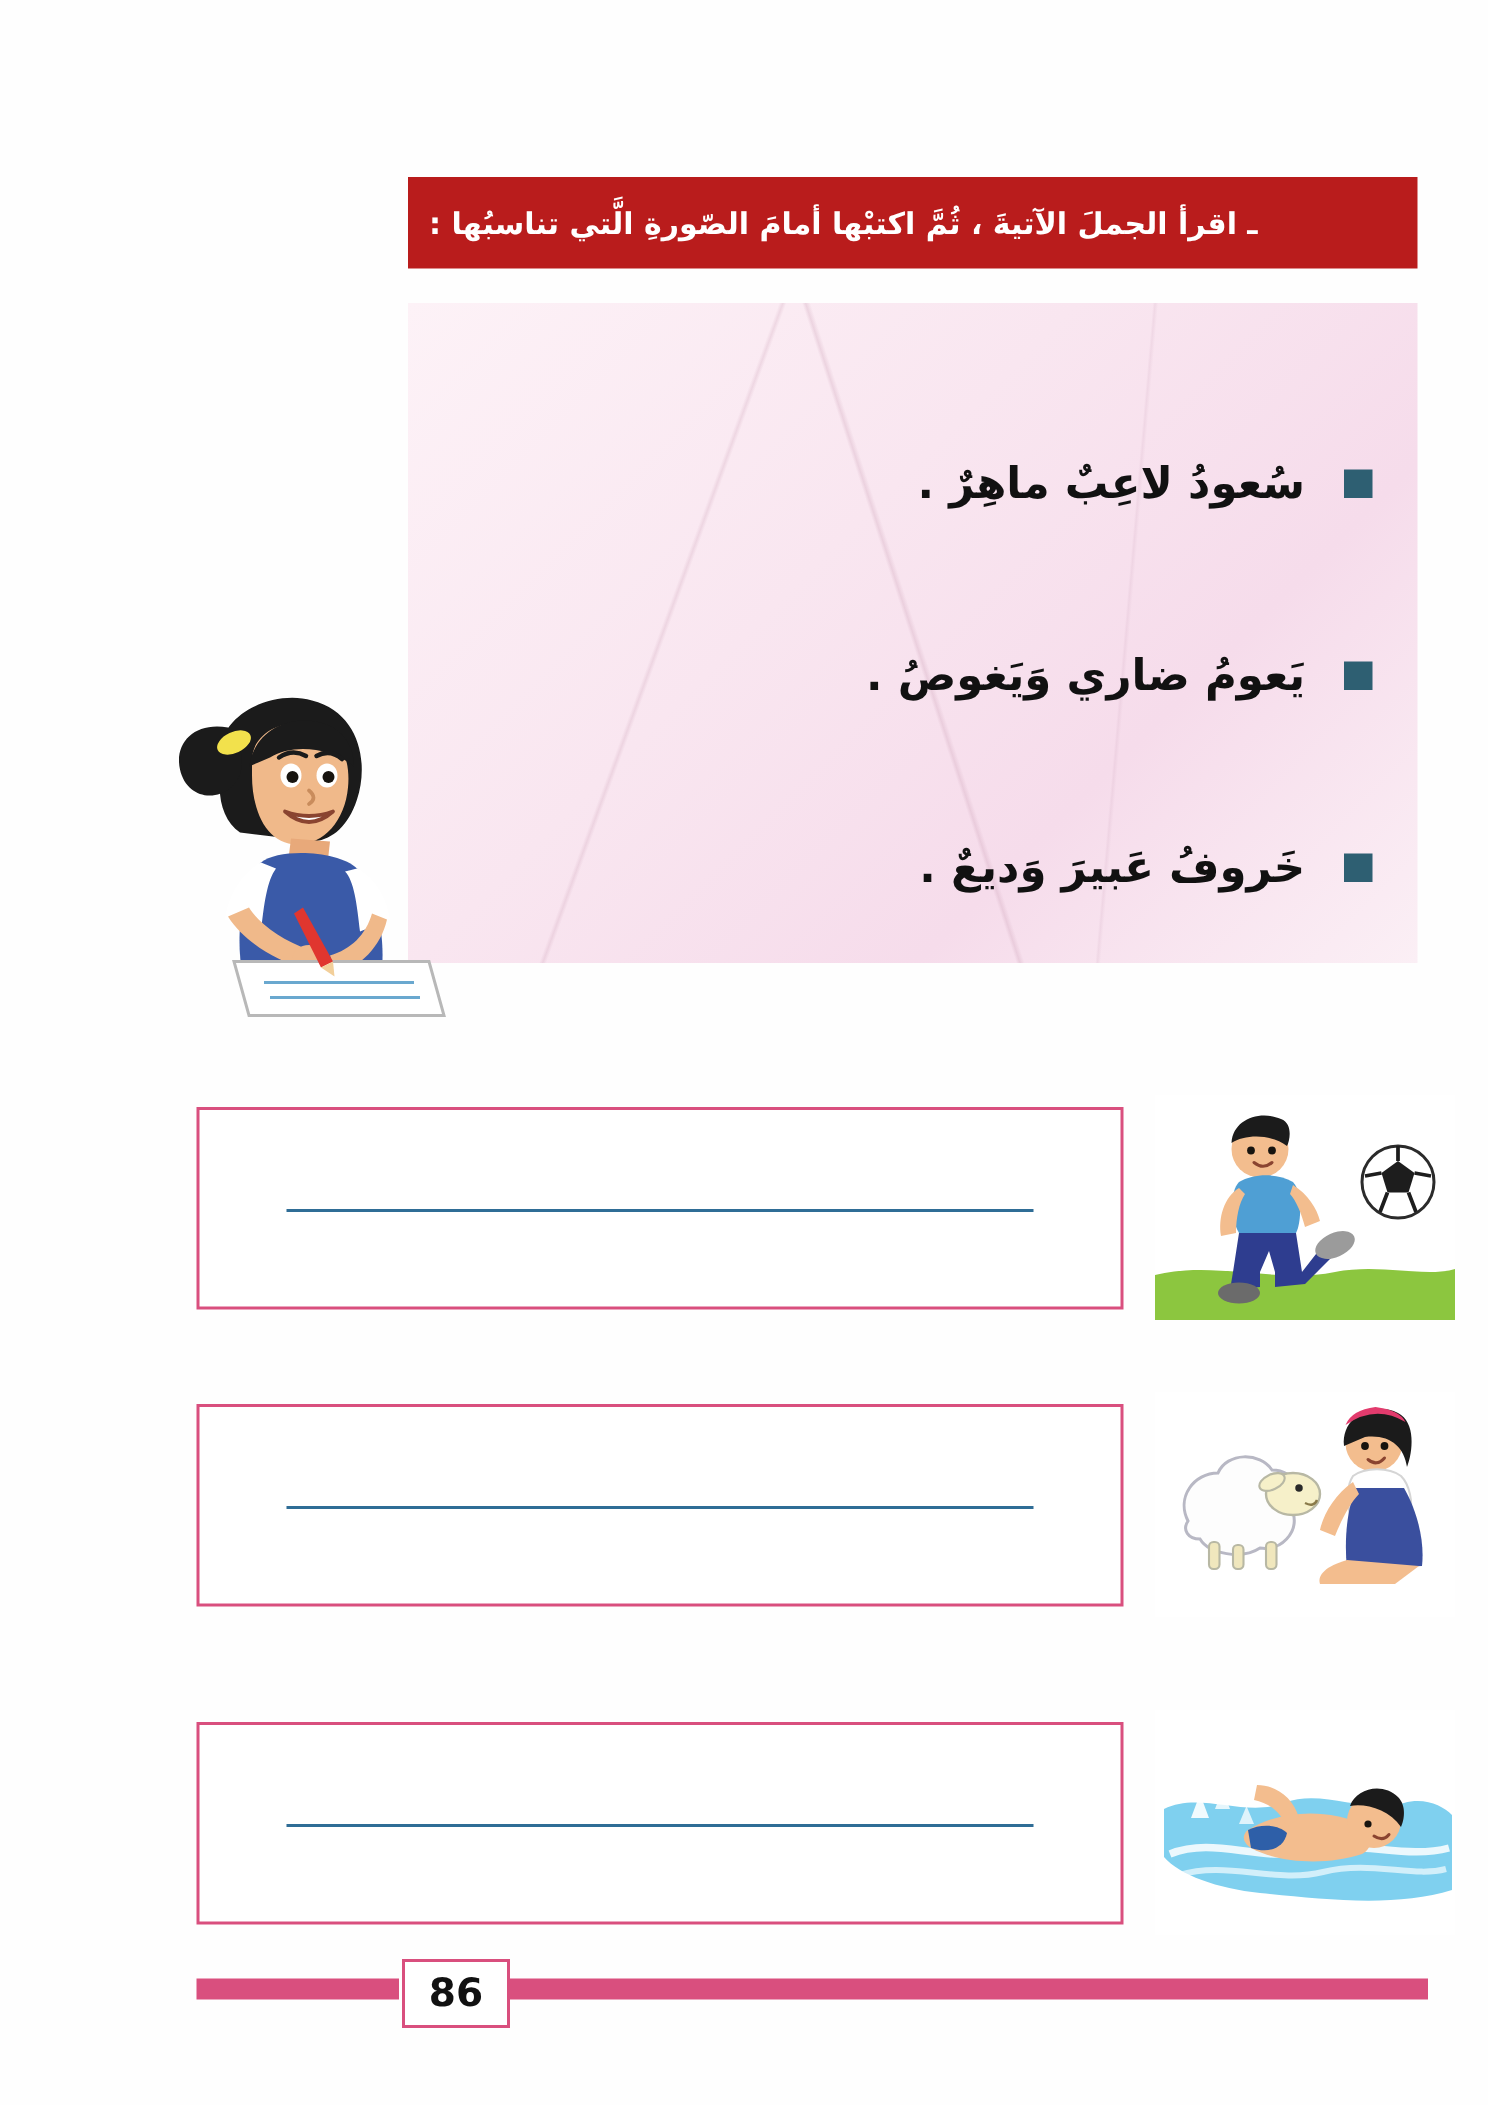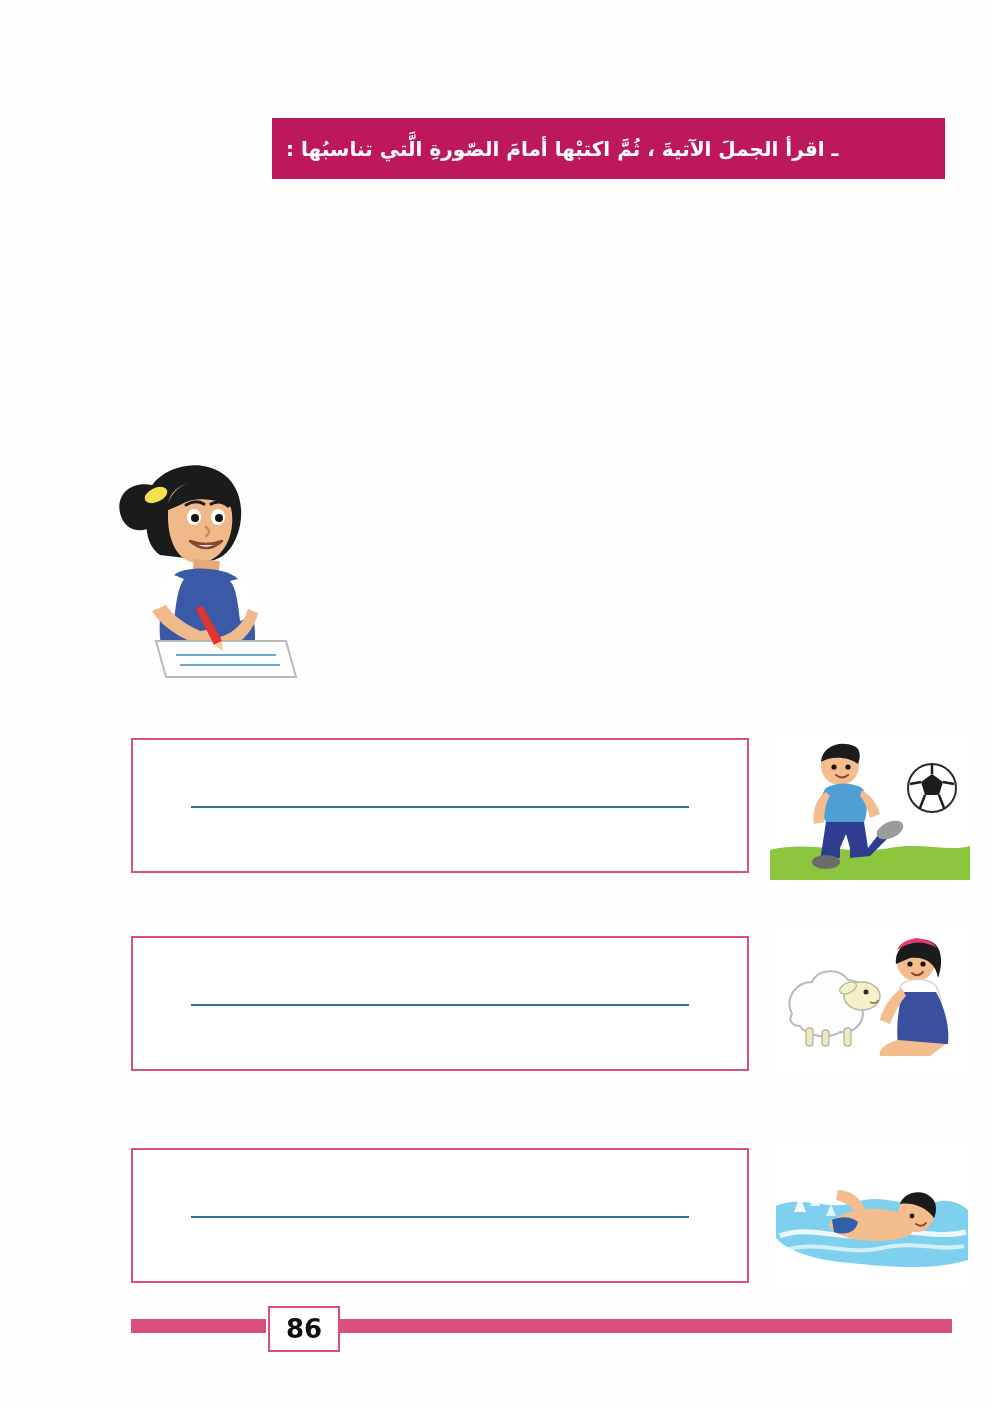--- a/index.html
+++ b/index.html
@@ -21,21 +21,21 @@
     background: #fefefe;
   }
 
   
   .instruction-banner {
     position: absolute;
     top: 118px;
     right: 47px;
     width: 673px;
     height: 61px;
-    background: #be185d;
+    background: #b91c1c;
     display: flex;
     align-items: center;
     justify-content: flex-end;
     box-sizing: border-box;
     padding: 0 18px 0 14px;
   }
   .instruction-text {
     color: #ffffff;
     font-size: 20px;
     font-weight: bold;
@@ -179,20 +179,40 @@
 </style>
 </head>
 <body>
 
 <div class="page">
 
   <div class="instruction-banner">
     <span class="instruction-text">ـ اقرأ الجملَ الآتيةَ ، ثُمَّ اكتبْها أمامَ الصّورةِ الَّتي تناسبُها :</span>
   </div>
 
+  <div class="sentences-panel">
+    <div class="sentence-list">
+
+      <div class="sentence-row">
+        <span class="bullet-square"></span>
+        <span class="sentence-text">سُعودُ لاعِبٌ ماهِرٌ .</span>
+      </div>
+
+      <div class="sentence-row">
+        <span class="bullet-square"></span>
+        <span class="sentence-text">يَعومُ ضاري وَيَغوصُ .</span>
+      </div>
+
+      <div class="sentence-row">
+        <span class="bullet-square"></span>
+        <span class="sentence-text">خَروفُ عَبيرَ وَديعٌ .</span>
+      </div>
+
+    </div>
+  </div>
 
   <div class="girl-writing">
     <svg viewBox="0 0 215 225" width="215" height="225" xmlns="http://www.w3.org/2000/svg">
 
       <path d="M58 58 C48 24 90 4 118 12 C150 20 156 54 148 78 C142 96 132 104 120 106 L70 100 C58 92 54 74 58 58 Z" fill="#1b1b1b"></path>
 
       <path d="M62 30 C40 26 26 40 30 58 C34 76 52 80 64 70 C74 62 74 42 62 30 Z" fill="#1b1b1b"></path>
 
       <ellipse cx="66" cy="40" rx="12" ry="7" fill="#f2e14c" transform="rotate(-25 66 40)"></ellipse>
 

